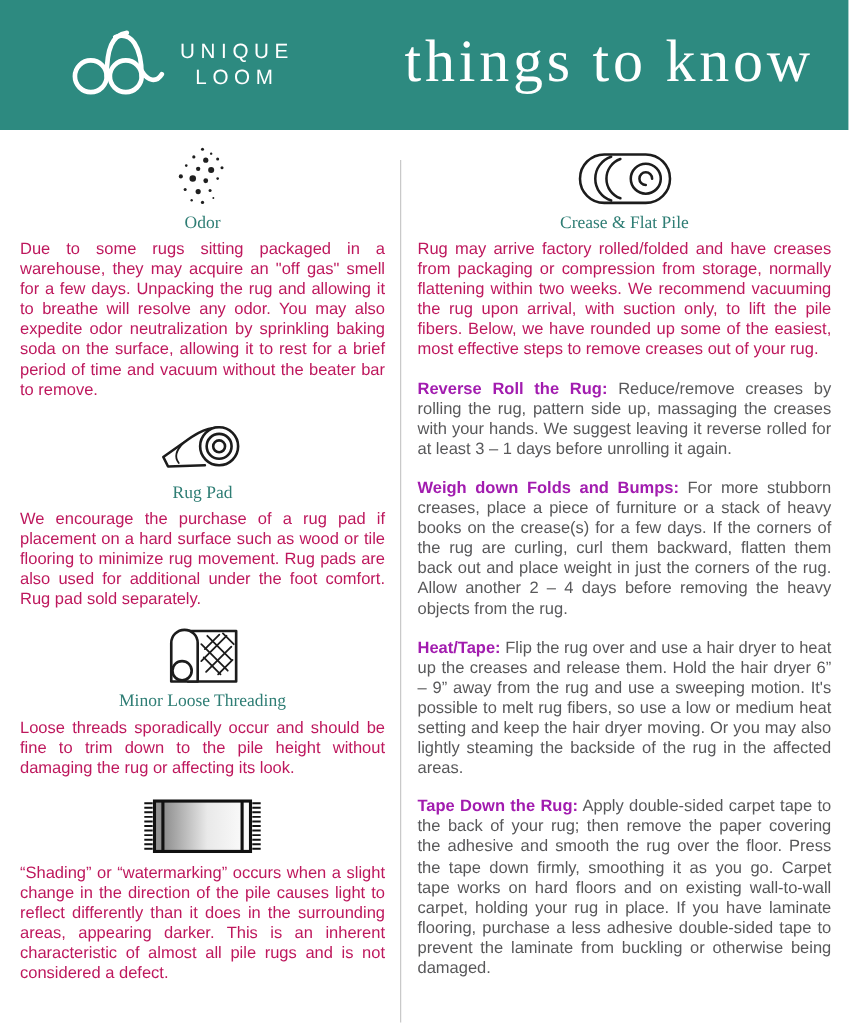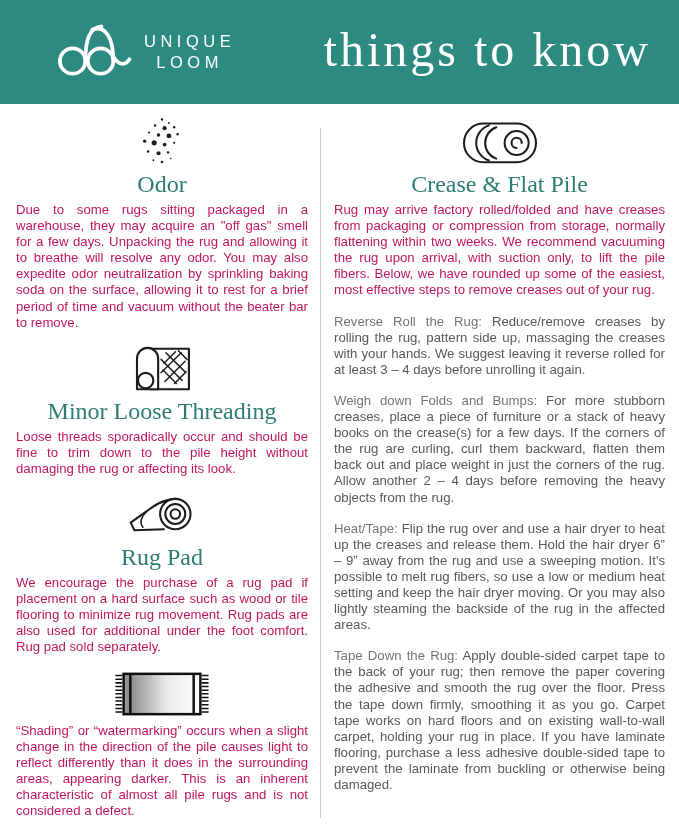--- a/index.html
+++ b/index.html
@@ -37,31 +37,31 @@
   .divider   { width: 1px; background: #c9c9c9; margin: 12px 0 6px 0; }
   .col-right { flex: 1; padding-left: 13px; }
 
   .info-section { text-align: center; margin-bottom: 12px; }
   .icon-wrap {
     height: 52px; display: flex; align-items: center; justify-content: center;
     margin-bottom: 3px;
   }
   .section-heading {
     font-family: "Liberation Serif", serif; font-weight: normal;
-    color: #2e7d74; font-size: 24px; margin: 0 0 4px 0;
+    color: #2e7d74; font-size: 14px; margin: 0 0 4px 0;
   }
   .section-body {
     font-size: 13.2px; line-height: 1.22; color: #be185d;
     text-align: justify; margin: 0;
   }
   .tip {
     font-size: 13.2px; line-height: 1.22; color: #58585a;
     text-align: justify; margin: 15px 0 0 0;
   }
-  .tip b { color: #737373; font-weight: normal; }
+  .tip b { color: #a21caf; font-weight: bold; }
 
   svg .ln { stroke: #1c1c1c; stroke-width: 2.2; fill: none;
             stroke-linecap: round; stroke-linejoin: round; }
   svg .fillw { fill: #ffffff; }
   svg .thin { stroke-width: 1.5; }
 </style>
 </head>
 <body>
 
 <div class="page">
@@ -116,20 +116,34 @@
               <circle cx="40" cy="49" r="0.9"></circle>
             </g>
           </svg>
         </div>
         <h2 class="section-heading">Odor</h2>
         <p class="section-body">Due to some rugs sitting packaged in a warehouse, they may acquire an "off gas" smell for a few days. Unpacking the rug and allowing it to breathe will resolve any odor. You may also expedite odor neutralization by sprinkling baking soda on the surface, allowing it to rest for a brief period of time and vacuum without the beater bar to remove.</p>
       </div>
 
       <div class="info-section">
         <div class="icon-wrap">
+          <svg width="76" height="46" viewBox="0 0 80 46">
+            <path class="ln fillw" d="M54 6 C40 7 32 13 24 19 L7 31 L11 39 L42 38"></path>
+            <path class="ln thin" d="M24 19 C18 25 16 31 20 36"></path>
+            <circle class="ln fillw" cx="54" cy="22" r="16"></circle>
+            <circle class="ln" cx="54" cy="22" r="10.5"></circle>
+            <circle class="ln" cx="54" cy="22" r="5"></circle>
+          </svg>
+        </div>
+        <h2 class="section-heading">Rug Pad</h2>
+        <p class="section-body">We encourage the purchase of a rug pad if placement on a hard surface such as wood or tile flooring to minimize rug movement. Rug pads are also used for additional under the foot comfort. Rug pad sold separately.</p>
+      </div>
+
+      <div class="info-section">
+        <div class="icon-wrap">
           <svg width="62" height="50" viewBox="0 0 64 52">
             <rect class="ln fillw" x="20" y="5" width="40" height="42"></rect>
             <g class="ln thin">
               <path d="M34 20 L46 8"></path>
                 <path d="M31 30 L52 9"></path>
               <path d="M35 39 L56 18"></path>
                 <path d="M45 41 L57 29"></path>
               <path d="M36 9 L56 29"></path>
                 <path d="M31 16 L53 38"></path>
               <path d="M33 27 L47 41"></path>
@@ -138,34 +152,20 @@
             <path class="ln fillw" d="M6 47 L6 15 A11 11 0 0 1 28 15 L28 47 Z"></path>
             <circle class="ln fillw" cx="15" cy="38" r="8"></circle>
           </svg>
         </div>
         <h2 class="section-heading">Minor Loose Threading</h2>
         <p class="section-body">Loose threads sporadically occur and should be fine to trim down to the pile height without damaging the rug or affecting its look.</p>
       </div>
 
       <div class="info-section">
         <div class="icon-wrap">
-          <svg width="76" height="46" viewBox="0 0 80 46">
-            <path class="ln fillw" d="M54 6 C40 7 32 13 24 19 L7 31 L11 39 L42 38"></path>
-            <path class="ln thin" d="M24 19 C18 25 16 31 20 36"></path>
-            <circle class="ln fillw" cx="54" cy="22" r="16"></circle>
-            <circle class="ln" cx="54" cy="22" r="10.5"></circle>
-            <circle class="ln" cx="54" cy="22" r="5"></circle>
-          </svg>
-        </div>
-        <h2 class="section-heading">Rug Pad</h2>
-        <p class="section-body">We encourage the purchase of a rug pad if placement on a hard surface such as wood or tile flooring to minimize rug movement. Rug pads are also used for additional under the foot comfort. Rug pad sold separately.</p>
-      </div>
-
-      <div class="info-section">
-        <div class="icon-wrap">
           <svg width="100" height="48" viewBox="0 0 104 50">
             <defs>
               <linearGradient id="shadeGrad" x1="0" y1="0" x2="1" y2="0">
                 <stop offset="0" stop-color="#969696"></stop>
                 <stop offset="0.1" stop-color="#8f8f8f"></stop>
                 <stop offset="0.55" stop-color="#e9e9e9"></stop>
                 <stop offset="1" stop-color="#fdfdfd"></stop>
               </linearGradient>
             </defs>
             <line x1="7" y1="5" x2="7" y2="45" stroke="#111" stroke-width="7" stroke-dasharray="1.6 2.2"></line>
@@ -191,21 +191,21 @@
             <path class="ln" d="M40 8 A20 20 0 0 0 40 46"></path>
             <path class="ln" d="M48 10 A18 18 0 0 0 48 44"></path>
             <circle class="ln" cx="70" cy="27" r="13"></circle>
             <path class="ln" d="M75.5 27 A5.5 5.5 0 1 0 70 32.5"></path>
           </svg>
         </div>
         <h2 class="section-heading">Crease &amp; Flat Pile</h2>
         <p class="section-body">Rug may arrive factory rolled/folded and have creases from packaging or compression from storage, normally flattening within two weeks. We recommend vacuuming the rug upon arrival, with suction only, to lift the pile fibers. Below, we have rounded up some of the easiest, most effective steps to remove creases out of your rug.</p>
       </div>
 
-      <p class="tip"><b>Reverse Roll the Rug:</b> <span>Reduce/remove creases by rolling the rug, pattern side up, massaging the creases with your hands. We suggest leaving it reverse rolled for at least 3 – 4 days before unrolling it again.</span></p>
+      <p class="tip"><b>Reverse Roll the Rug:</b> <span>Reduce/remove creases by rolling the rug, pattern side up, massaging the creases with your hands. We suggest leaving it reverse rolled for at least 3 – 1 days before unrolling it again.</span></p>
 
       <p class="tip"><b>Weigh down Folds and Bumps:</b> <span>For more stubborn creases, place a piece of furniture or a stack of heavy books on the crease(s) for a few days. If the corners of the rug are curling, curl them backward, flatten them back out and place weight in just the corners of the rug. Allow another 2 – 4 days before removing the heavy objects from the rug.</span></p>
 
       <p class="tip"><b>Heat/Tape:</b> <span>Flip the rug over and use a hair dryer to heat up the creases and release them. Hold the hair dryer 6” – 9” away from the rug and use a sweeping motion. It's possible to melt rug fibers, so use a low or medium heat setting and keep the hair dryer moving. Or you may also lightly steaming the backside of the rug in the affected areas.</span></p>
 
       <p class="tip"><b>Tape Down the Rug:</b> <span>Apply double-sided carpet tape to the back of your rug; then remove the paper covering the adhesive and smooth the rug over the floor. Press the tape down firmly, smoothing it as you go. Carpet tape works on hard floors and on existing wall-to-wall carpet, holding your rug in place. If you have laminate flooring, purchase a less adhesive double-sided tape to prevent the laminate from buckling or otherwise being damaged.</span></p>
 
     </section>
   </main>
 </div>

